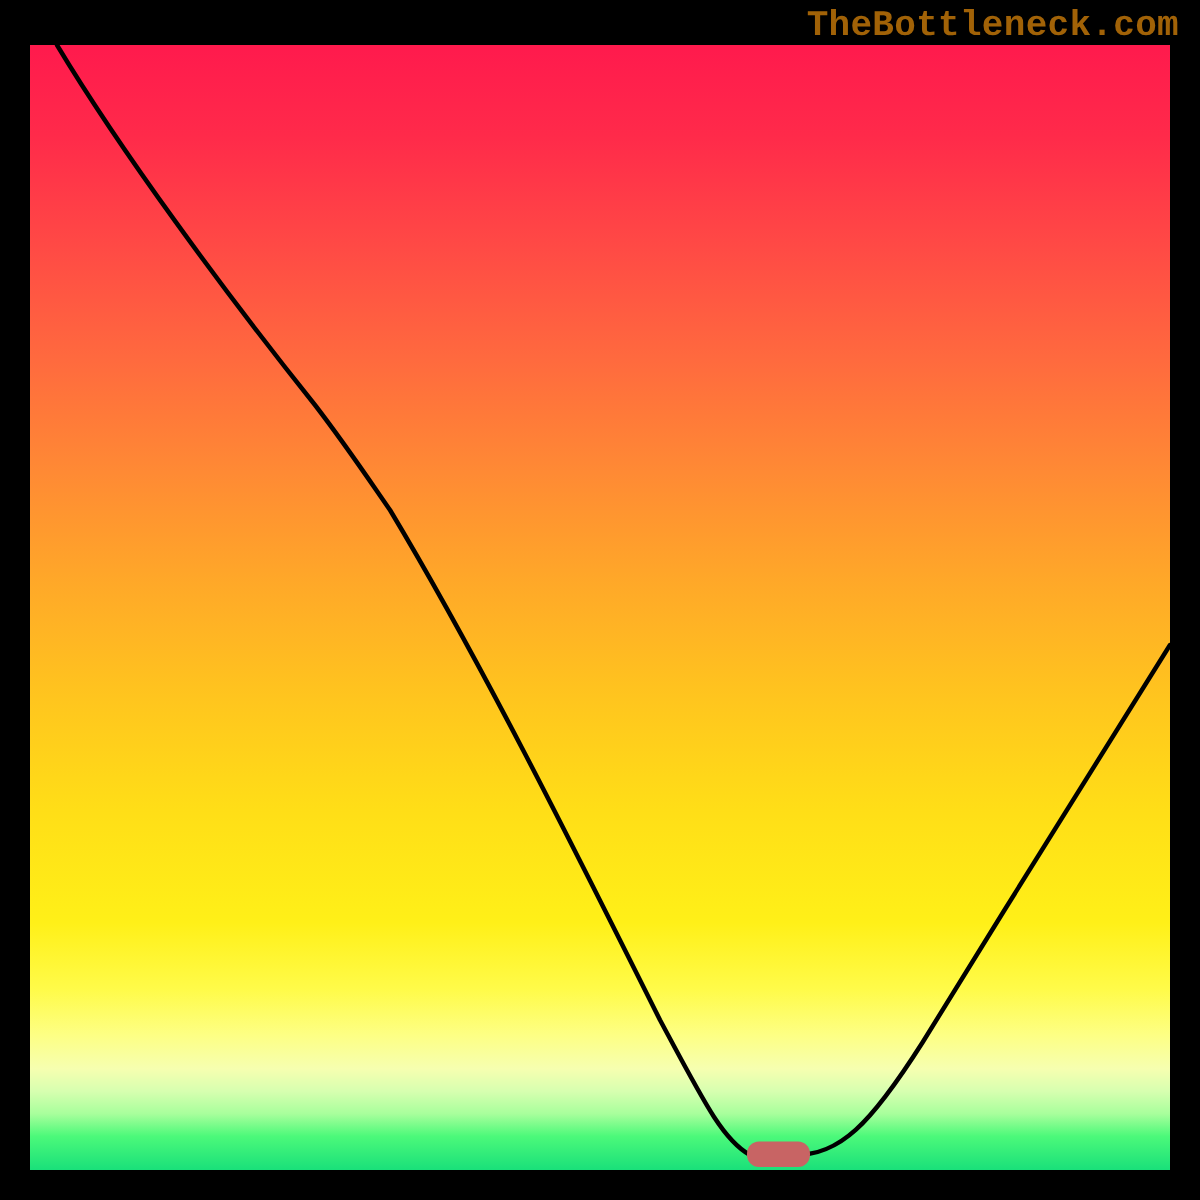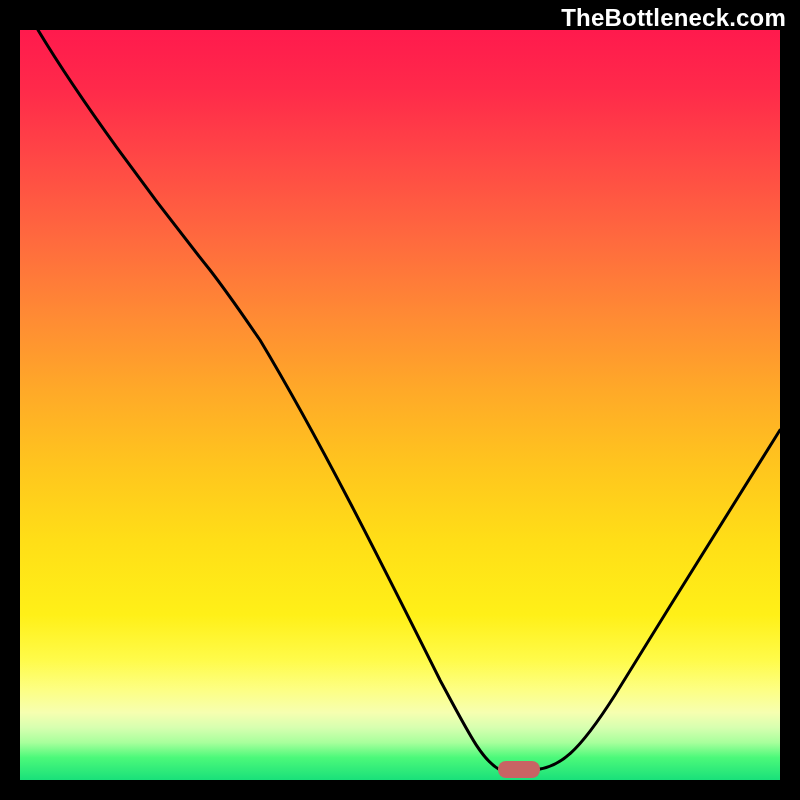--- a/index.html
+++ b/index.html
@@ -66,23 +66,24 @@
   .marker {
     fill: #c86464;
     stroke: none;
   }
   .watermark {
     position: absolute;
     top: 4px;
     right: 14px;
     font-size: 24px;
     font-weight: 600;
-    color: #ffffff;
+    color: #a16207;
     letter-spacing: 0.2px;
     user-select: none;
+    font-family: Liberation Mono, monospace;
   }
 </style>
 </head>
 <body>
 
 <div class="frame">
   <div class="plot">
     <div class="gradient"></div>
     <svg class="curve-svg" viewBox="0 0 760 750" preserveAspectRatio="none">
       <path class="curve" d="M 18 0

